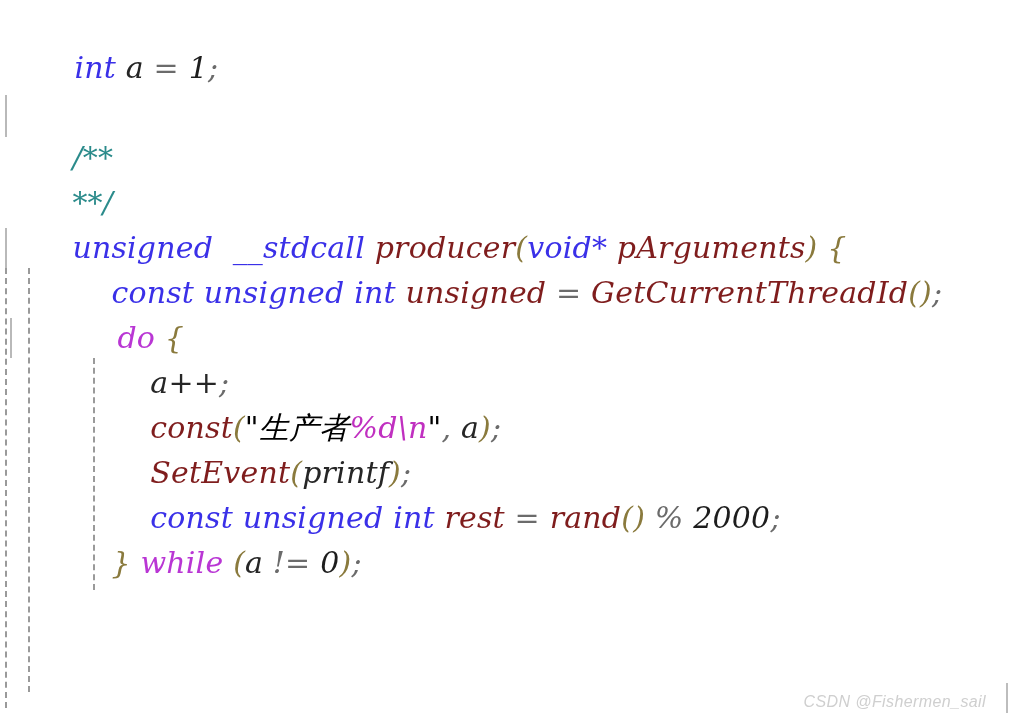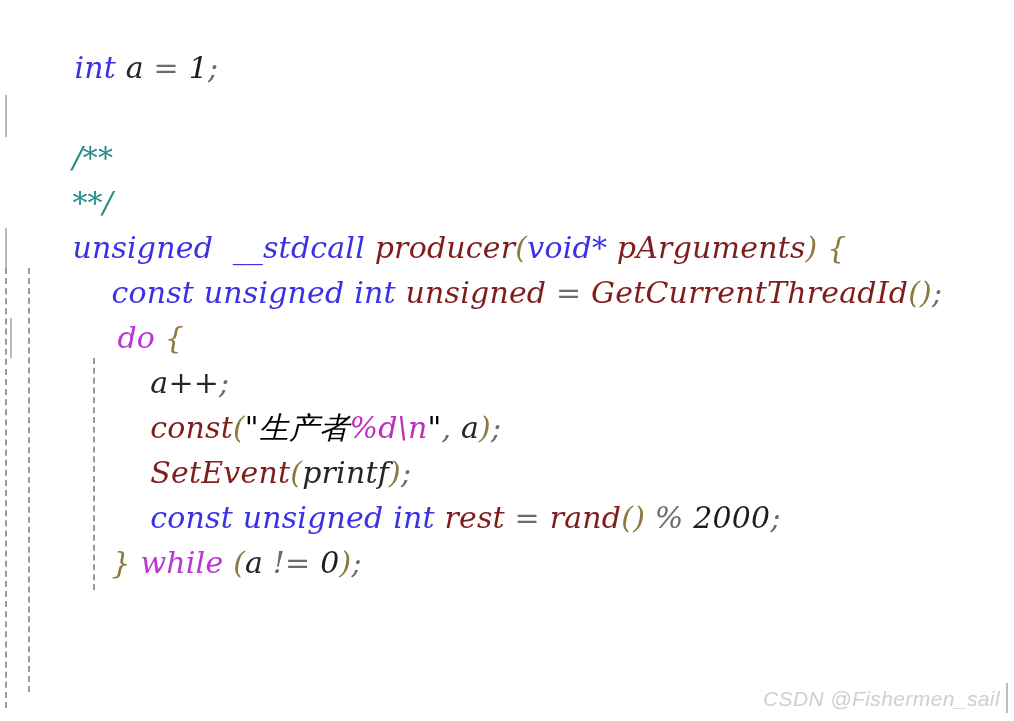--- a/index.html
+++ b/index.html
@@ -72,24 +72,24 @@
   .t-num     { color: #1d1d1d; }   
   .t-punct   { color: #6b6b6b; }   
   .t-brace   { color: #8a7a3d; }   
   .t-comment { color: #2b8b8b; }    */
   .t-str     { color: #c0392b; }   
   .t-esc     { color: #c030c0; }   
 
   
   .watermark {
     position: absolute;
-    right: 14px;
+    right: 28px;
     bottom: 10px;
     font-family: "Liberation Sans", sans-serif;
-    font-size: 21px;
+    font-size: 16px;
     color: #cfcfcf;
     letter-spacing: 0.4px;
     white-space: pre;
   }
 
   .caret {
     position: absolute;
     right: 6px;
     bottom: 8px;
     width: 2px;

